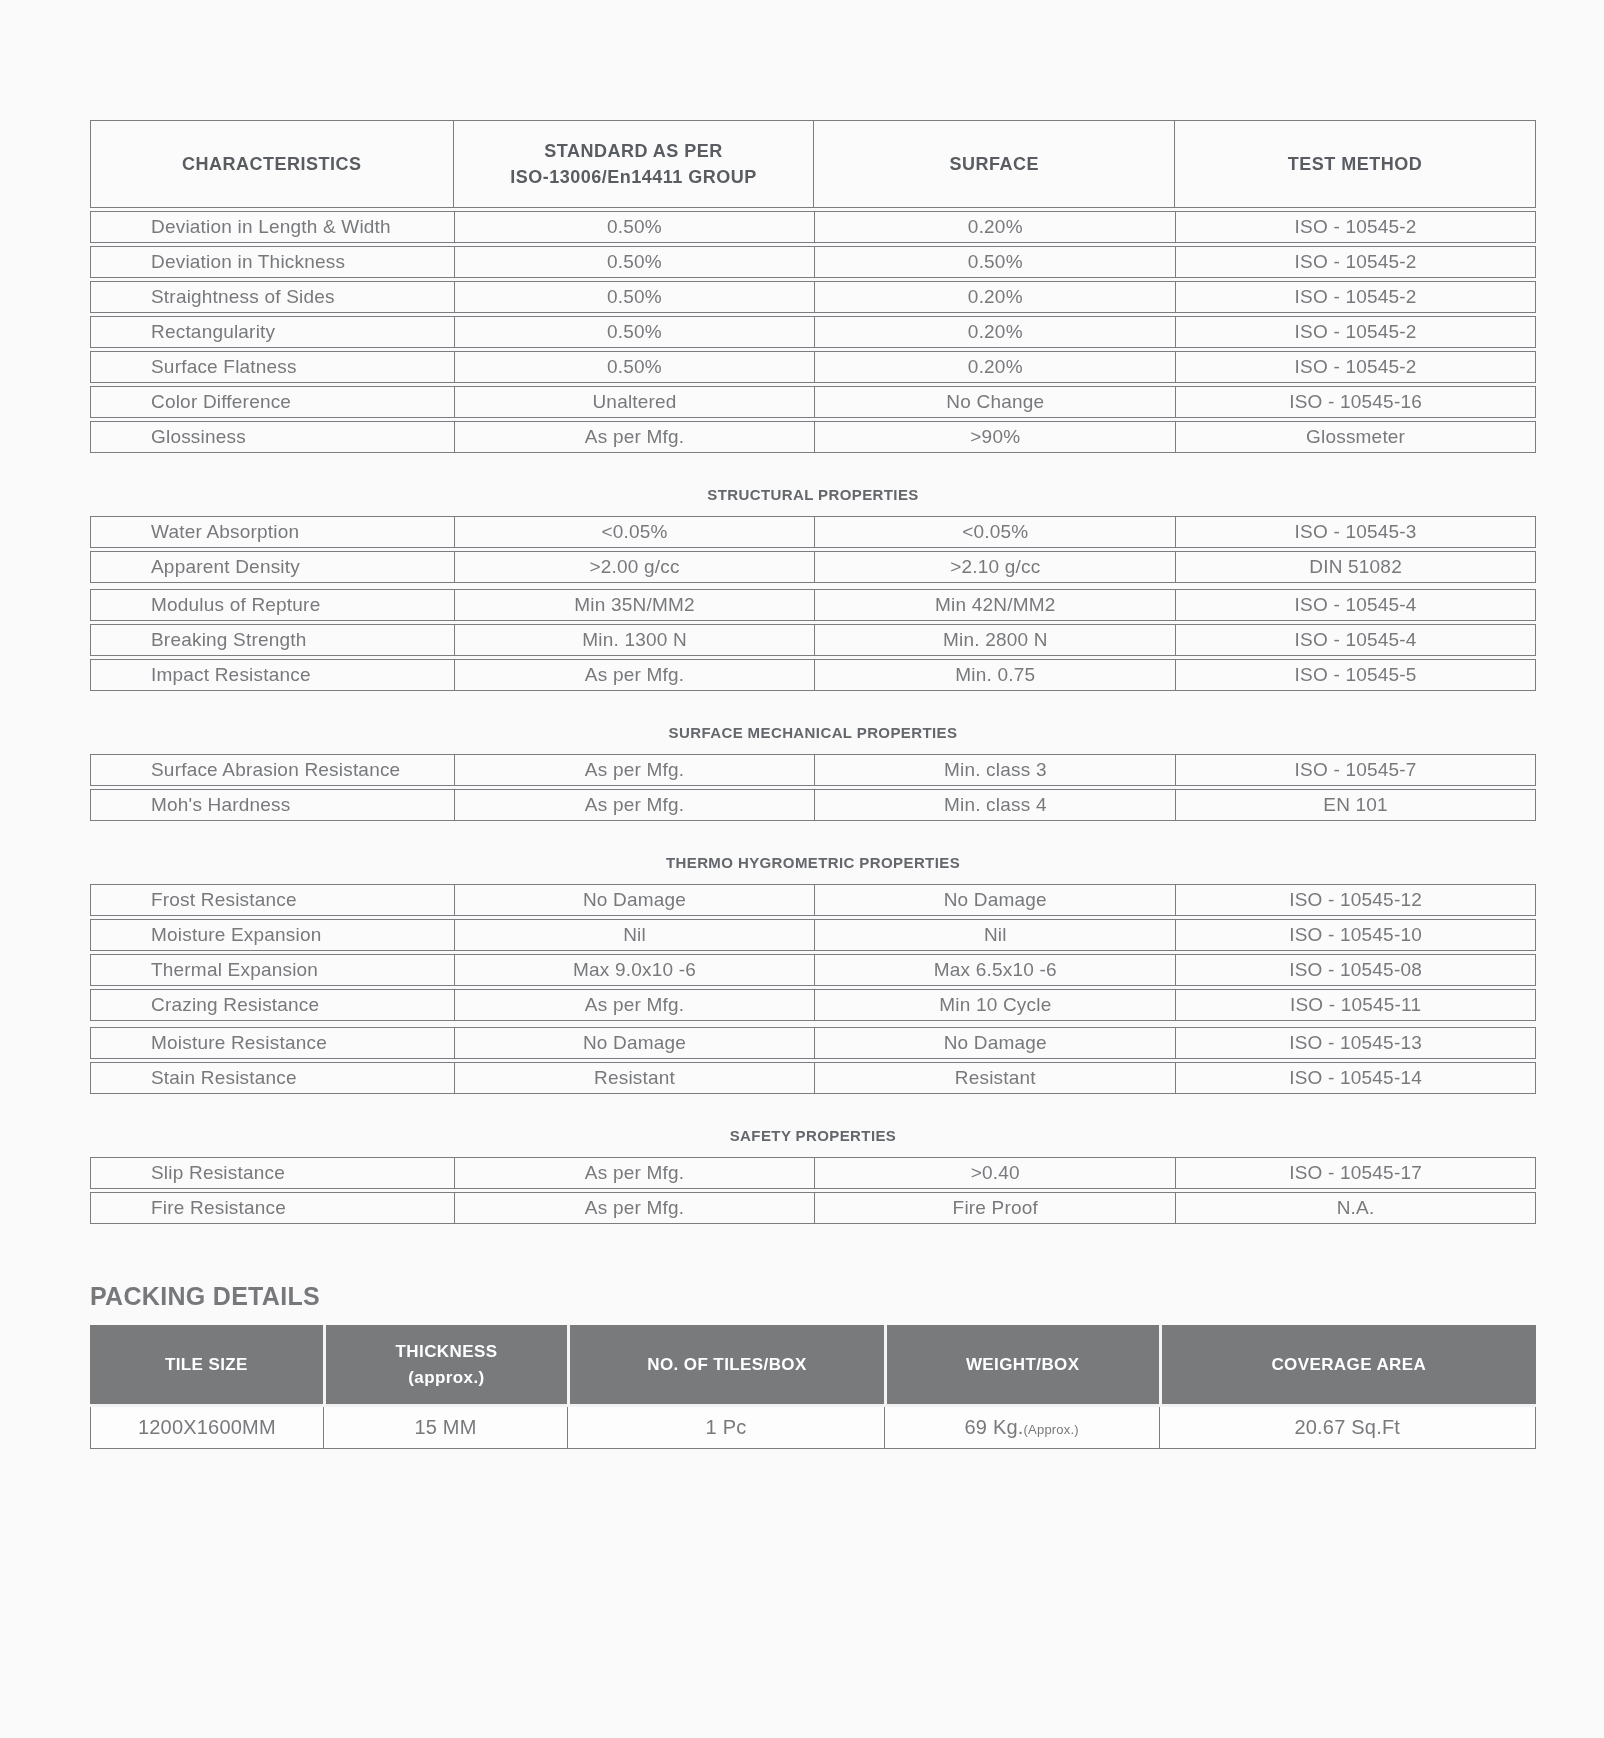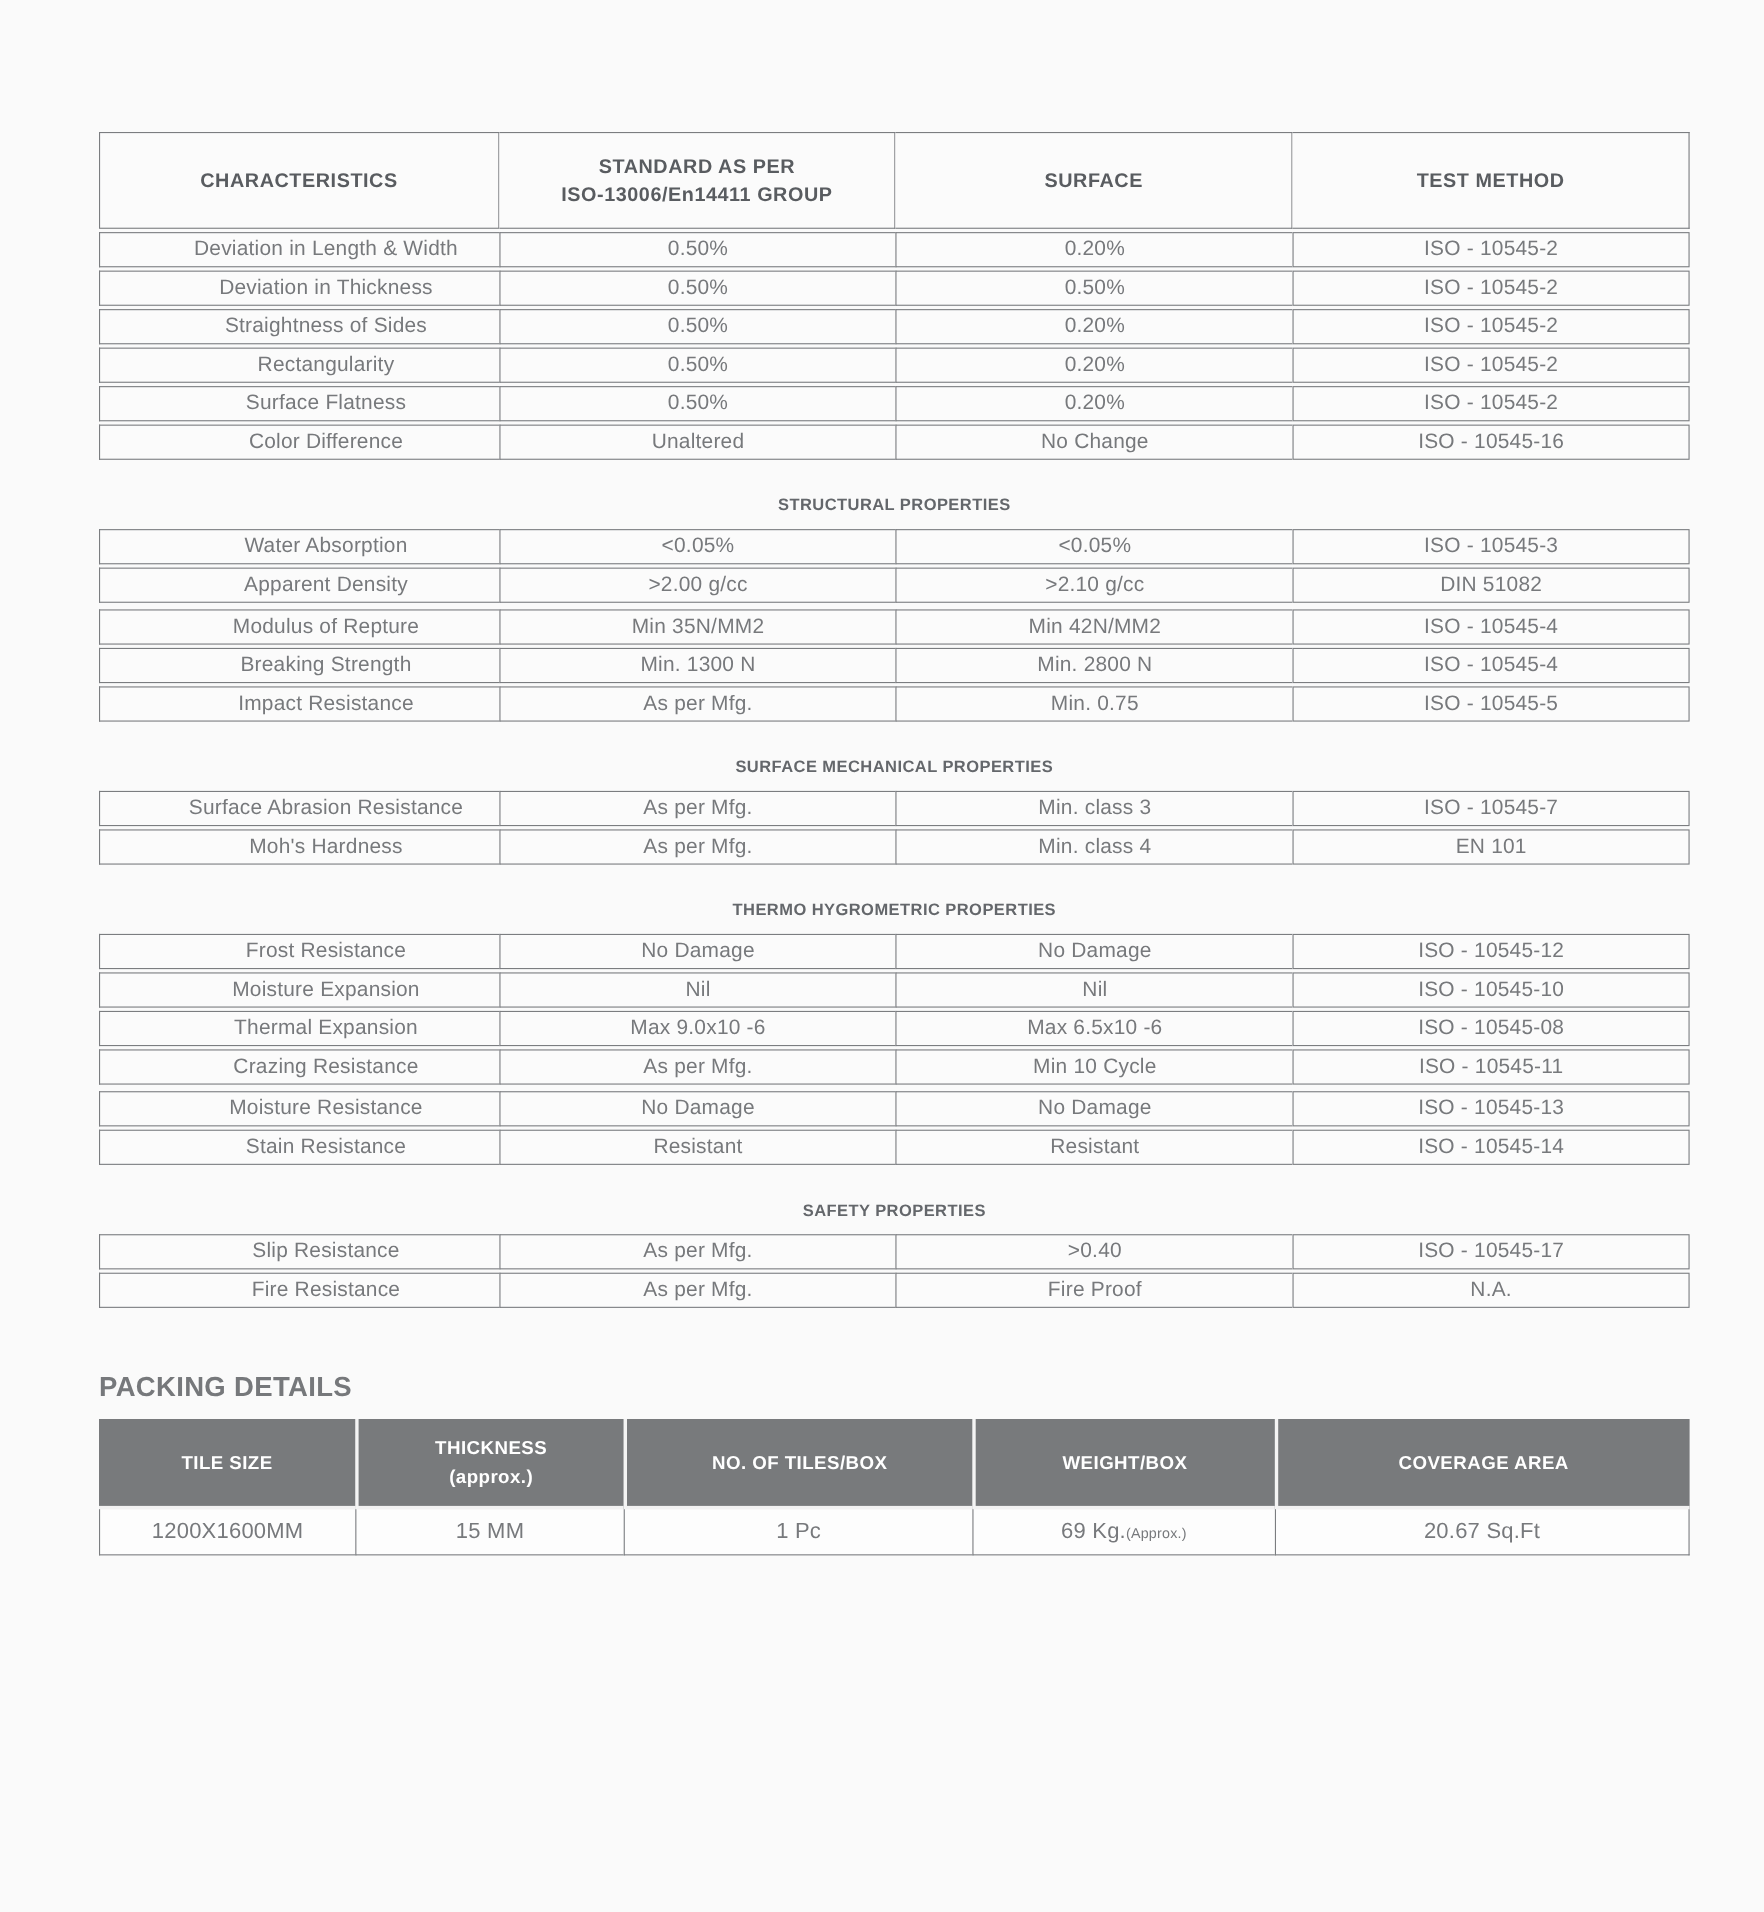--- a/index.html
+++ b/index.html
@@ -61,21 +61,21 @@
     letter-spacing:.2px;
     color:var(--cell-text);
     text-align:center;
     vertical-align:middle;
     line-height:1.1;
     overflow:hidden;
   }
   .spec-table td:first-child{border-left:1px solid var(--border);}
   .spec-table td:last-child{border-right:1px solid var(--border);}
   .spec-table td + td{border-left:1px solid var(--border);}
-  .spec-table td.label{text-align:center;padding-left:48px;}
+  .spec-table td.label{text-align:left;padding-left:60px;}
   
   .packing-heading{
     margin:55px 0 14px;
     font-size:25px;
     font-weight:bold;
     letter-spacing:.3px;
     color:#76787b;
   }
   .packing-table{border-collapse:separate;border-spacing:0;}
   .packing-table th{
@@ -169,20 +169,26 @@
               <td class="label">Surface Flatness</td>
               <td>0.50%</td>
               <td>0.20%</td>
               <td>ISO - 10545-2</td>
             </tr>
             <tr>
               <td class="label">Color Difference</td>
               <td>Unaltered</td>
               <td>No Change</td>
               <td>ISO - 10545-16</td>
+            </tr>
+            <tr>
+              <td class="label">Glossiness</td>
+              <td>As per Mfg.</td>
+              <td>&gt;90%</td>
+              <td>Glossmeter</td>
             </tr>
           </tbody>
       </table>
     </section>
 
     <section class="spec-section">
       <h3 class="section-title">STRUCTURAL PROPERTIES</h3>
       <table class="spec-table">
         <colgroup>
           <col style="width:25.15%">

